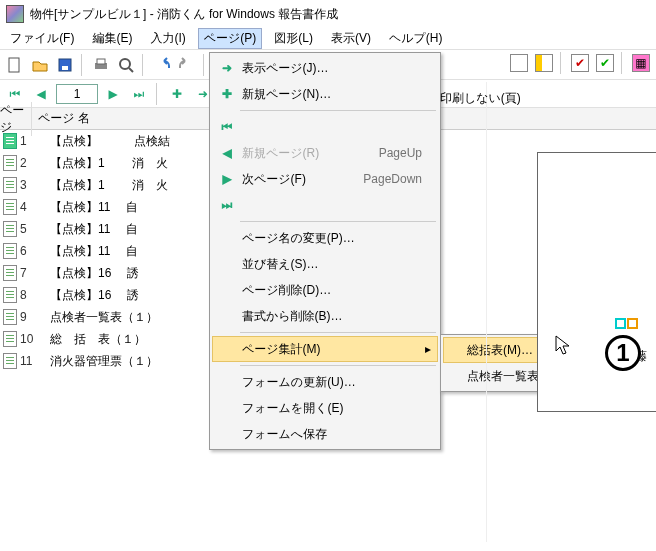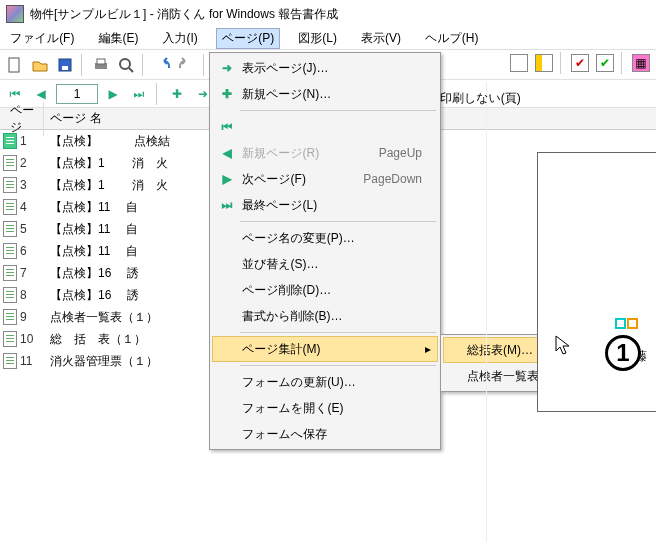--- a/index.html
+++ b/index.html
@@ -1,28 +1,28 @@
 <!DOCTYPE html>
 <html><head>
 <meta charset="utf-8">
 <style>
 *{margin:0;padding:0;box-sizing:border-box}
 body{font-family:"MS Gothic","Meiryo",sans-serif;font-size:12px;background:#fff;width:656px;height:551px;overflow:hidden;position:relative}
 .titlebar{height:28px;background:#fff;display:flex;align-items:center;padding:2px 6px;gap:6px}
 .titlebar .icon{width:18px;height:18px;background:linear-gradient(135deg,#e8a,#88c,#8c8);border:1px solid #555}
-.menubar{height:22px;display:flex;align-items:center;padding:0 4px;gap:12px;border-bottom:1px solid #e0e0e0}
+.menubar{height:22px;display:flex;align-items:center;padding:0 4px;gap:6px;border-bottom:1px solid #e0e0e0}
 .mi{padding:2px 6px;cursor:default}
 .mi.open{background:#cde4ff;border:1px solid #9ac;padding:1px 5px}
 .toolbar{height:30px;display:flex;align-items:center;padding:2px 4px;gap:3px;border-bottom:1px solid #e0e0e0}
 .tb{width:22px;height:22px;display:inline-flex;align-items:center;justify-content:center;border:1px solid transparent}
 .sep{width:4px;height:22px;border-left:1px solid #ccc;margin:0 2px}
 .navbar{height:28px;display:flex;align-items:center;padding:2px 4px;gap:4px;border-bottom:1px solid #e0e0e0}
 .pginput{width:42px;height:20px;border:1px solid #7a9;text-align:center;font-size:12px}
 .hdr{height:22px;background:#f4f4f4;border-bottom:1px solid #ccc;display:flex;align-items:center}
-.hdr .c1{width:44px;padding-left:10px;border-right:1px solid #ddd}
+.hdr .c1{width:32px;border-right:1px solid #ddd}
 .hdr .c2{padding-left:6px}
 .list{}
 .row{height:22px;display:flex;align-items:center}
 .row .ic{width:20px;display:flex;justify-content:center}
 .row .n{width:24px;text-align:left;color:#333}
 .row .t{padding-left:6px}
 .docicon{width:14px;height:16px;border:1px solid #888;background:#fff;position:relative}
 .docicon::after{content:"";position:absolute;left:2px;top:3px;right:2px;height:1px;background:#6a6;box-shadow:0 3px 0 #6a6,0 6px 0 #6a6}
 .docicon.sel{border-color:#2a7;background:#4c8}
 .docicon.sel::after{background:#fff;box-shadow:0 3px 0 #fff,0 6px 0 #fff}
@@ -253,21 +253,20 @@
       <span class="mlab">新規ページ(R)</span>
       <span class="macc">PageUp</span>
     </div>
   <div class="mrow">
       <span class="micon">▶</span>
       <span class="mlab">次ページ(F)</span>
       <span class="macc">PageDown</span>
     </div>
   <div class="mrow">
       <span class="micon">⏭</span>
-      <span class="mlab">最終ページ(L)</span>
     </div>
   <div class="msep"></div>
   <div class="mrow">
       <span class="micon"></span>
       <span class="mlab">ページ名の変更(P)…</span>
     </div>
   <div class="mrow">
       <span class="micon"></span>
       <span class="mlab">並び替え(S)…</span>
     </div>

